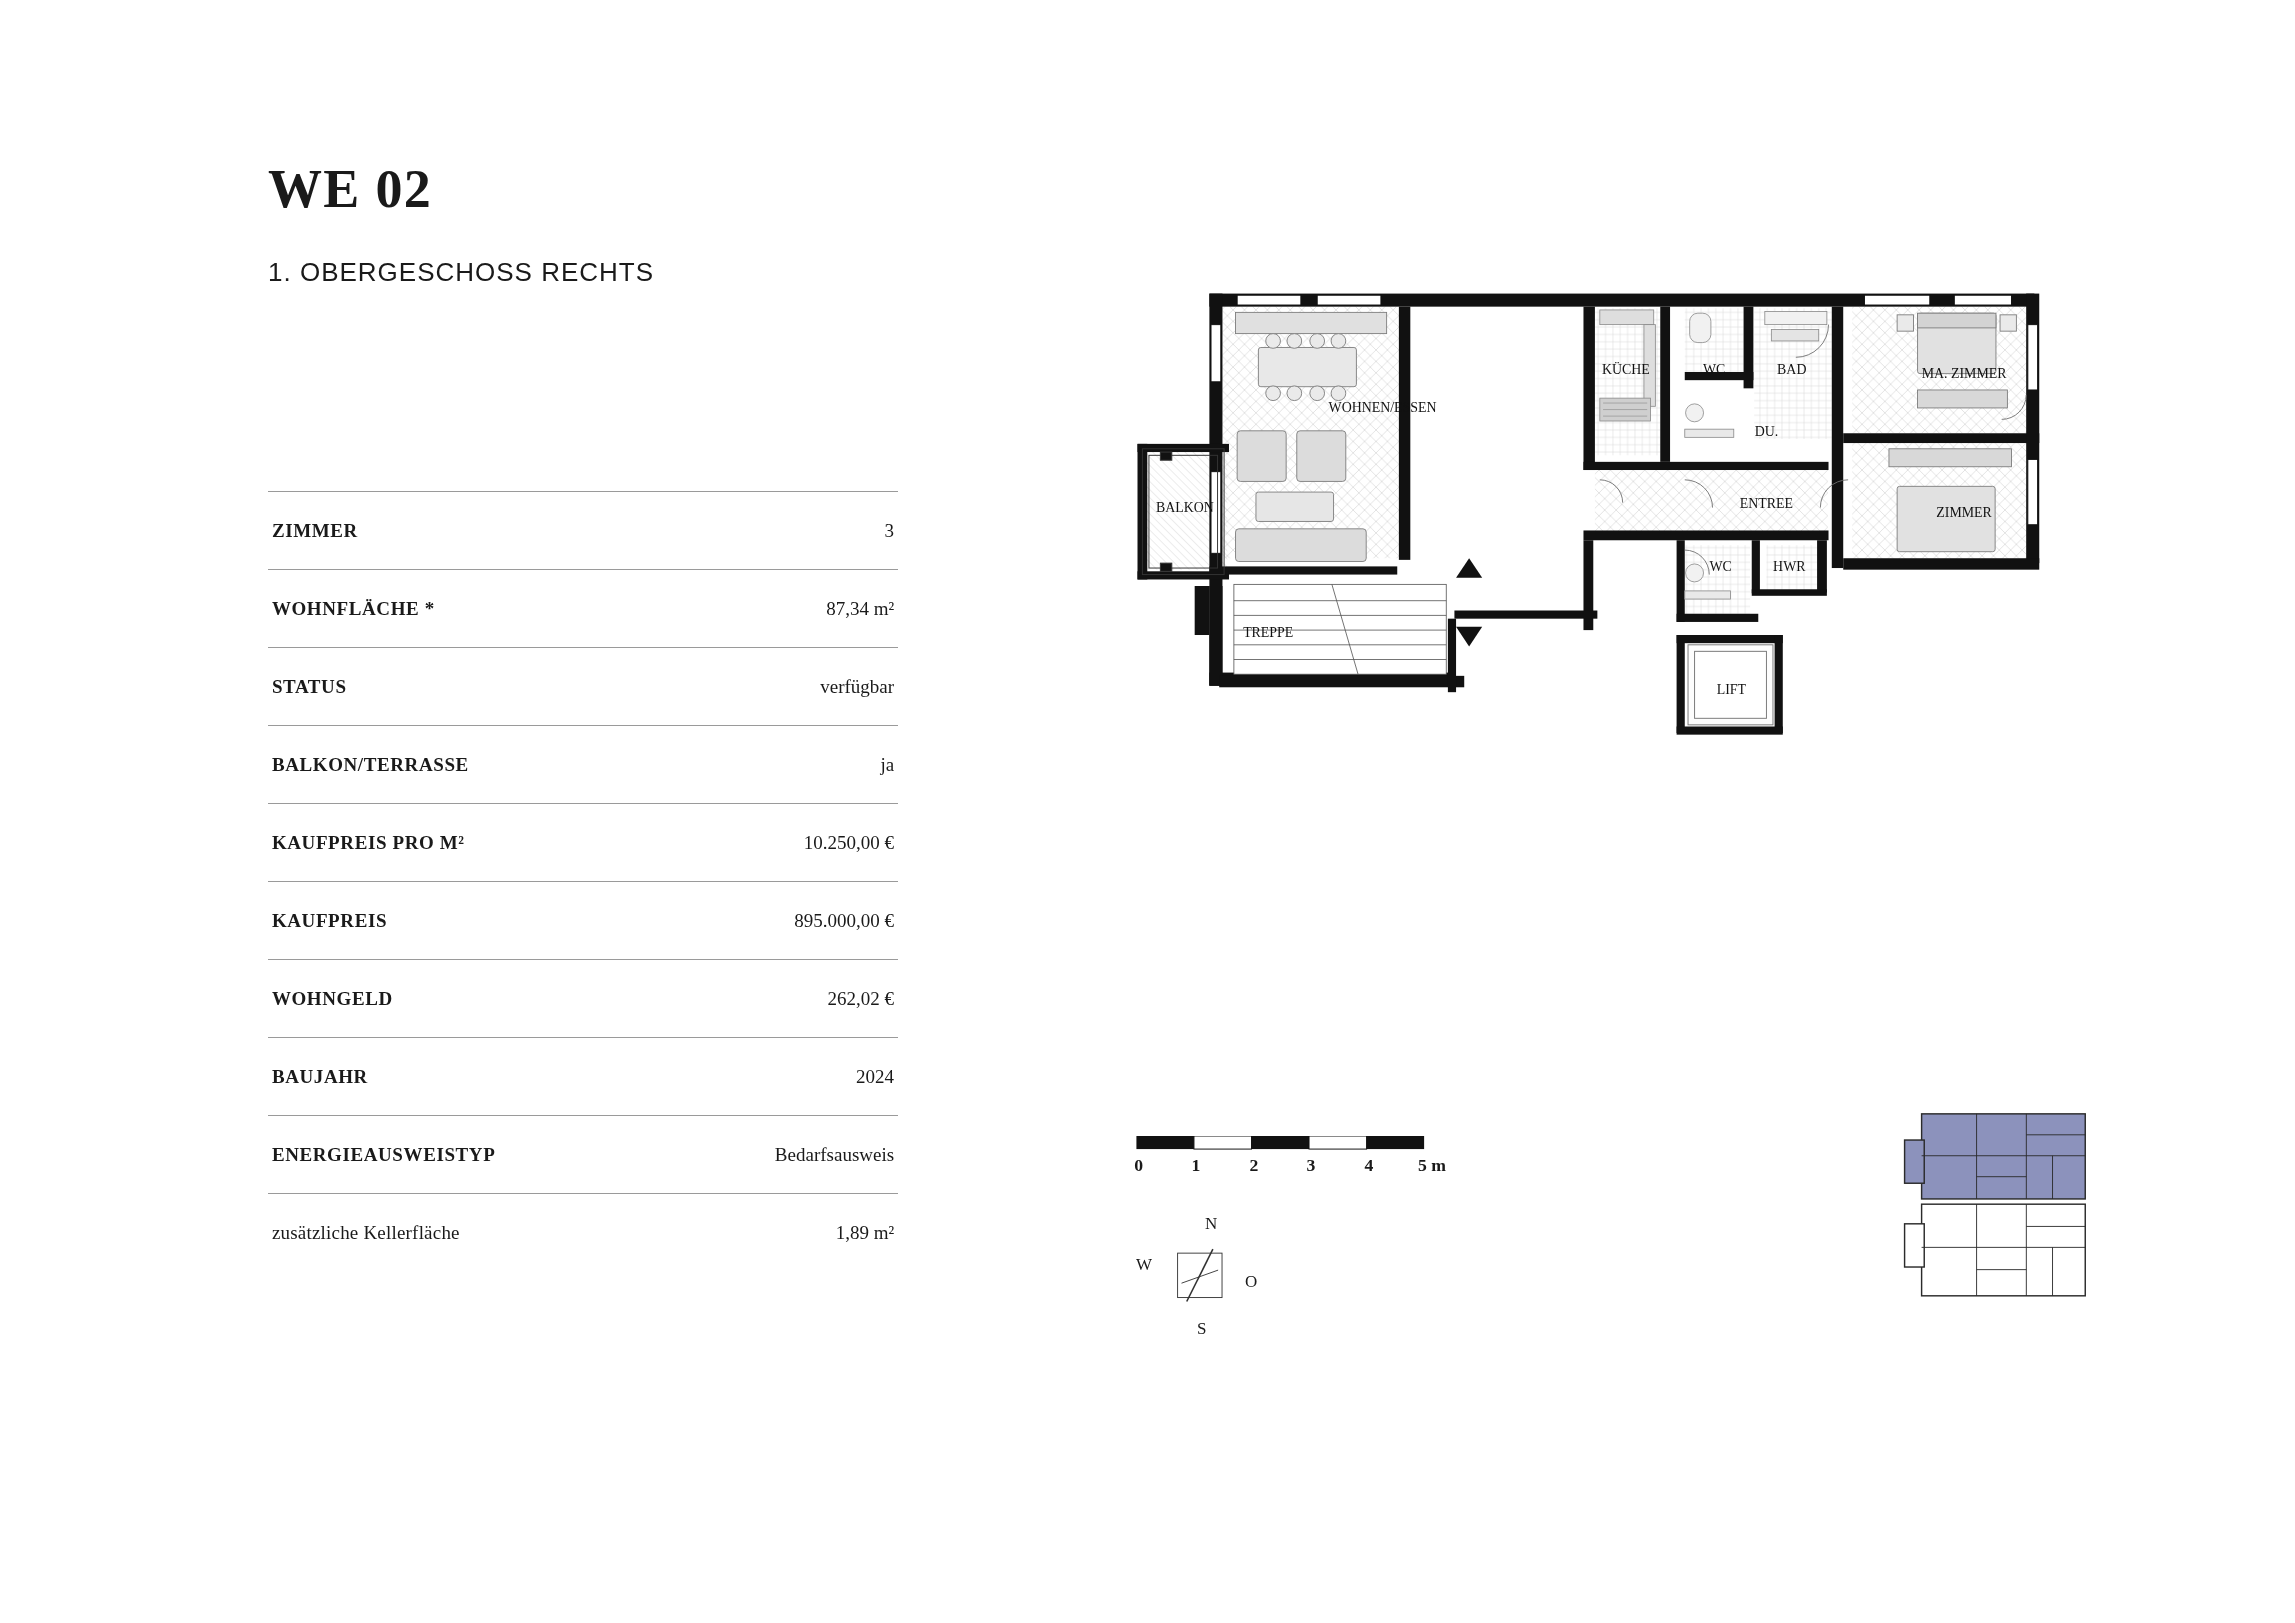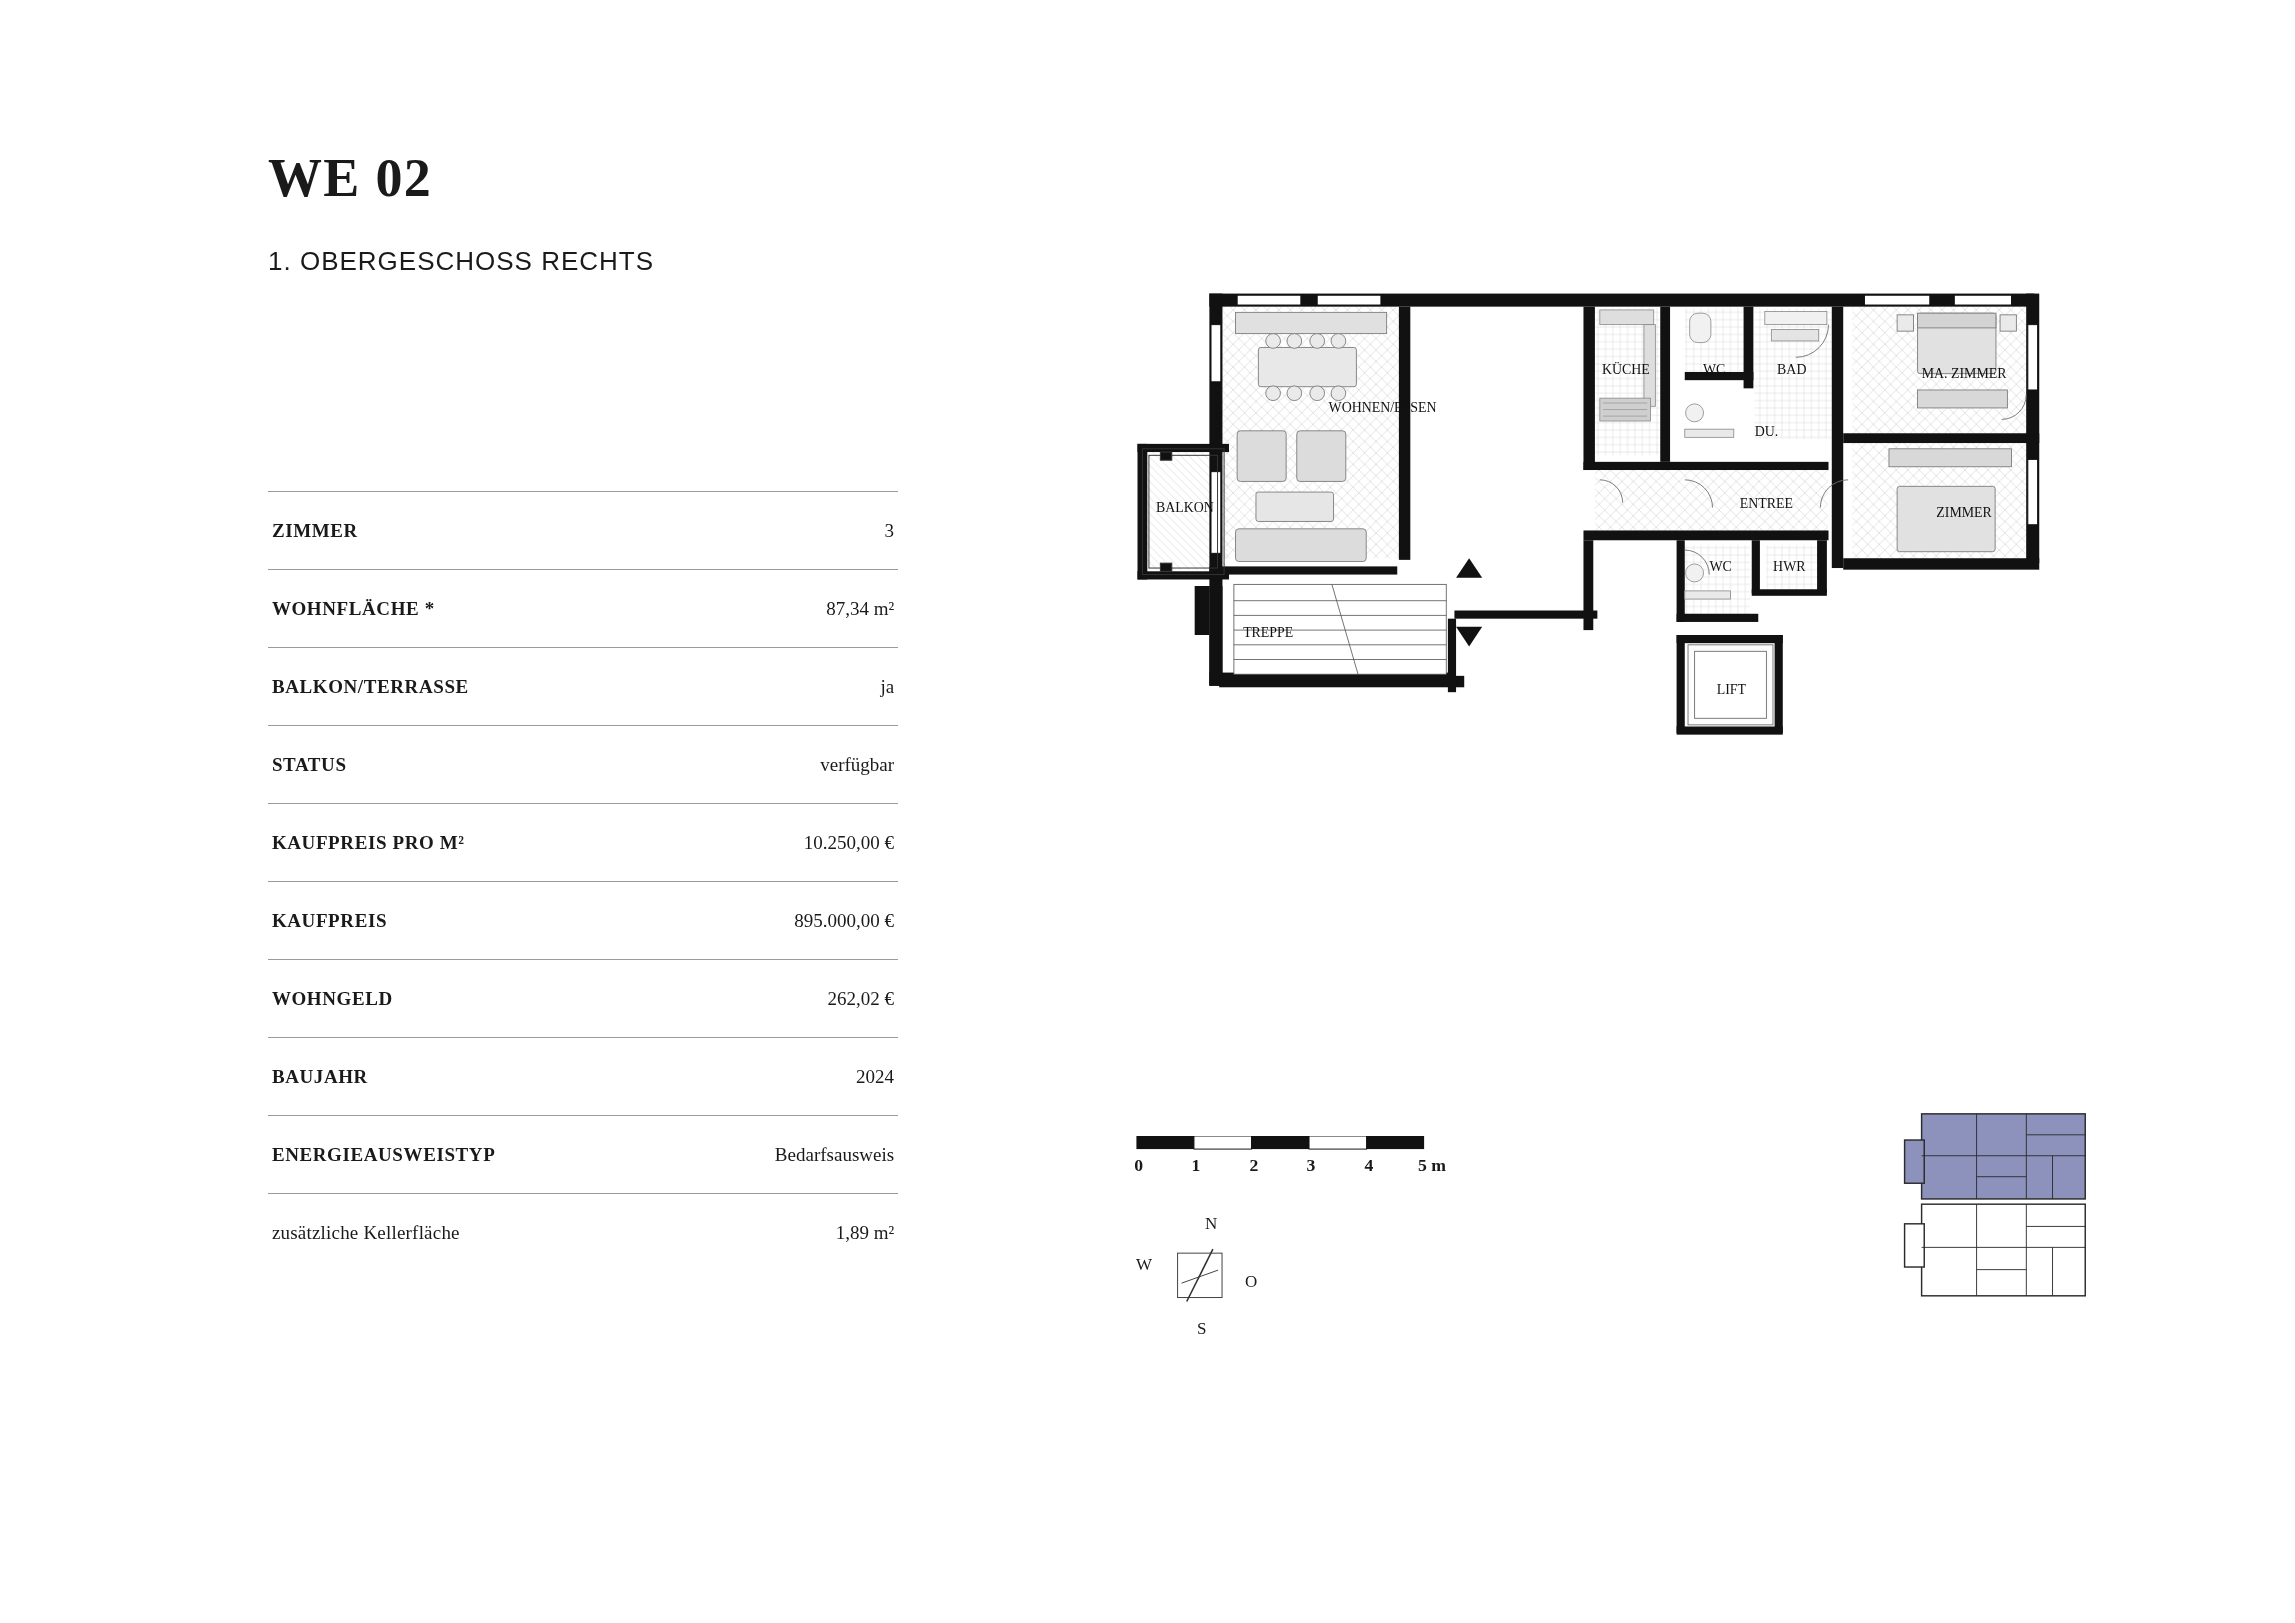--- a/index.html
+++ b/index.html
@@ -21,21 +21,21 @@
     position: absolute;
     left: 268px;
     top: 151px;
     width: 655px;
   }
   .unit-title {
     font-family: "Liberation Serif", serif;
     font-size: 54px;
     font-weight: 700;
     letter-spacing: 1.3px;
-    margin: 0 0 0 0;
+    margin: 11px 0 0 0;
     line-height: 1;
   }
   .unit-subtitle {
     font-family: "Liberation Sans", sans-serif;
     font-size: 26px;
     font-weight: 400;
     letter-spacing: 1px;
     margin-top: 41px;
     color: #1a1a1a;
   }
@@ -150,26 +150,26 @@
   <tbody>
     <tr>
       <td class="spec-label">ZIMMER</td>
       <td class="spec-value">3</td>
     </tr>
     <tr>
       <td class="spec-label">WOHNFLÄCHE *</td>
       <td class="spec-value">87,34 m²</td>
     </tr>
     <tr>
+      <td class="spec-label">STATUS</td>
+      <td class="spec-value">verfügbar</td>
+    </tr>
+    <tr>
       <td class="spec-label">BALKON/TERRASSE</td>
       <td class="spec-value">ja</td>
-    </tr>
-    <tr>
-      <td class="spec-label">STATUS</td>
-      <td class="spec-value">verfügbar</td>
     </tr>
     <tr>
       <td class="spec-label">KAUFPREIS PRO M²</td>
       <td class="spec-value">10.250,00 €</td>
     </tr>
     <tr>
       <td class="spec-label">KAUFPREIS</td>
       <td class="spec-value">895.000,00 €</td>
     </tr>
     <tr>

